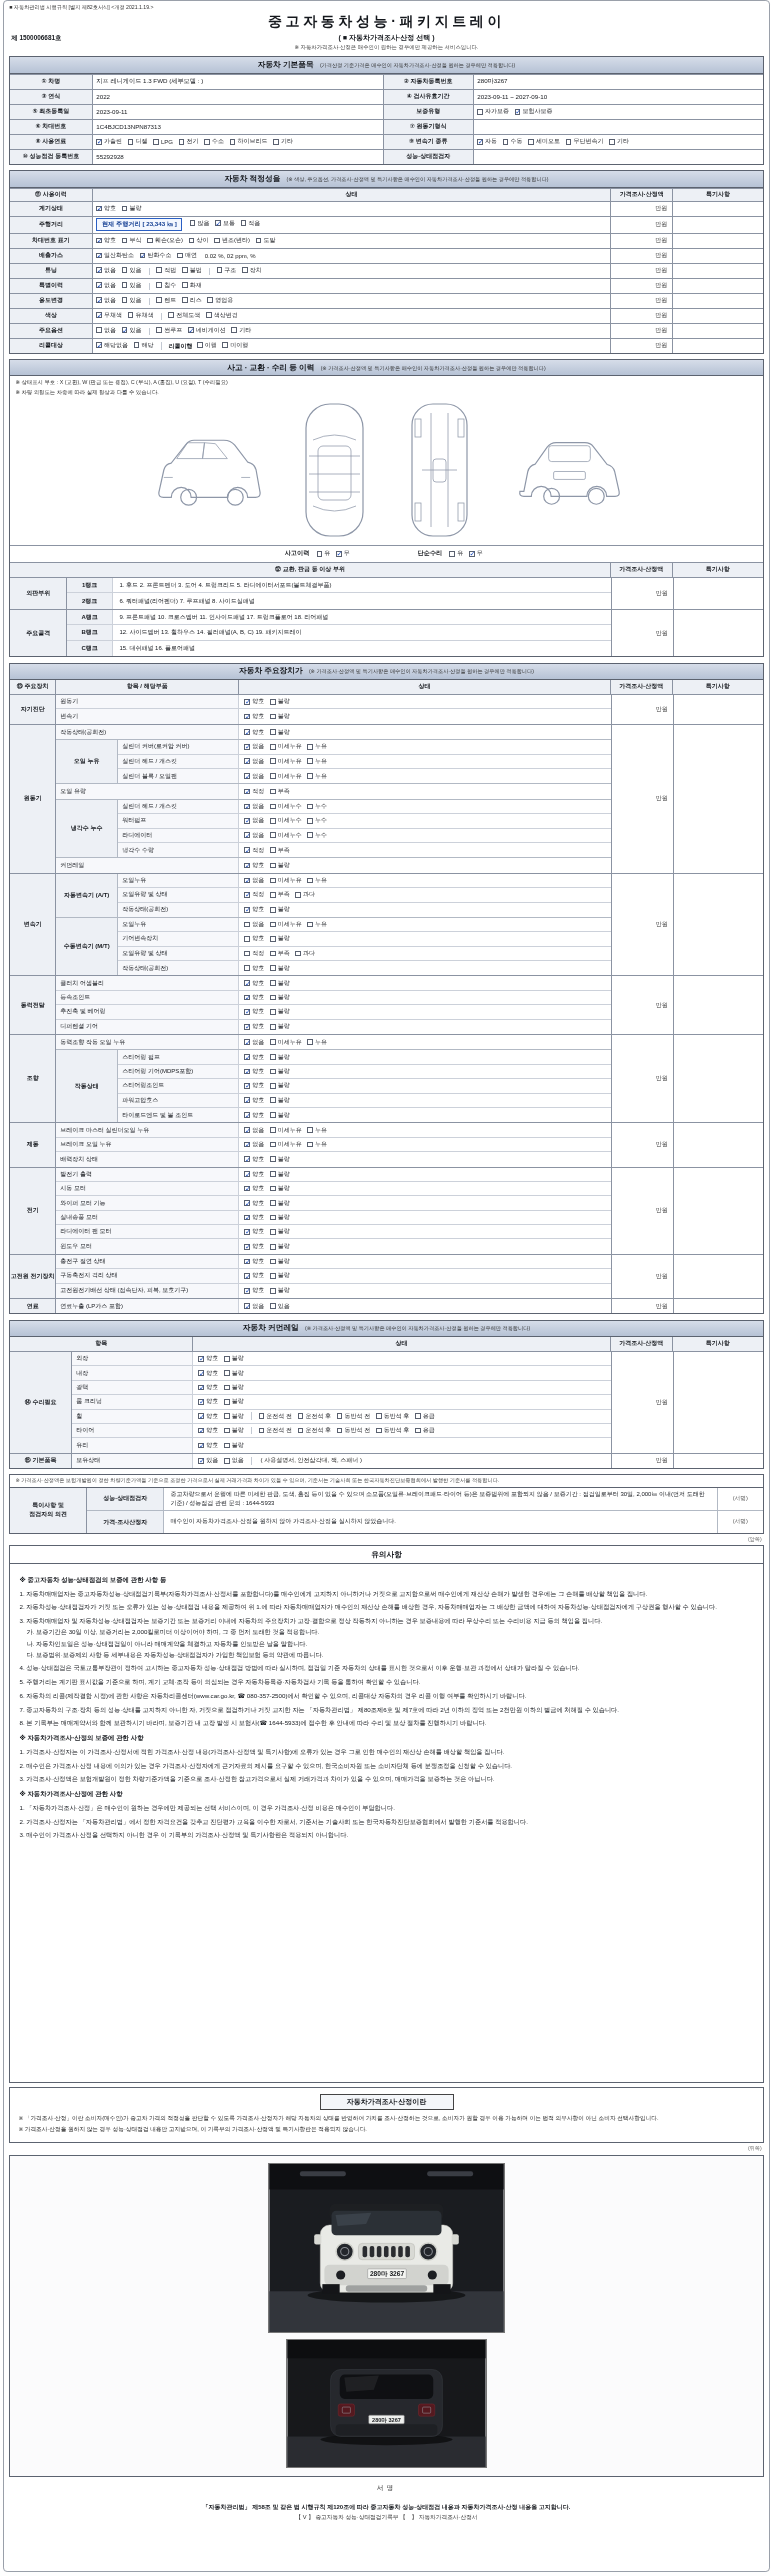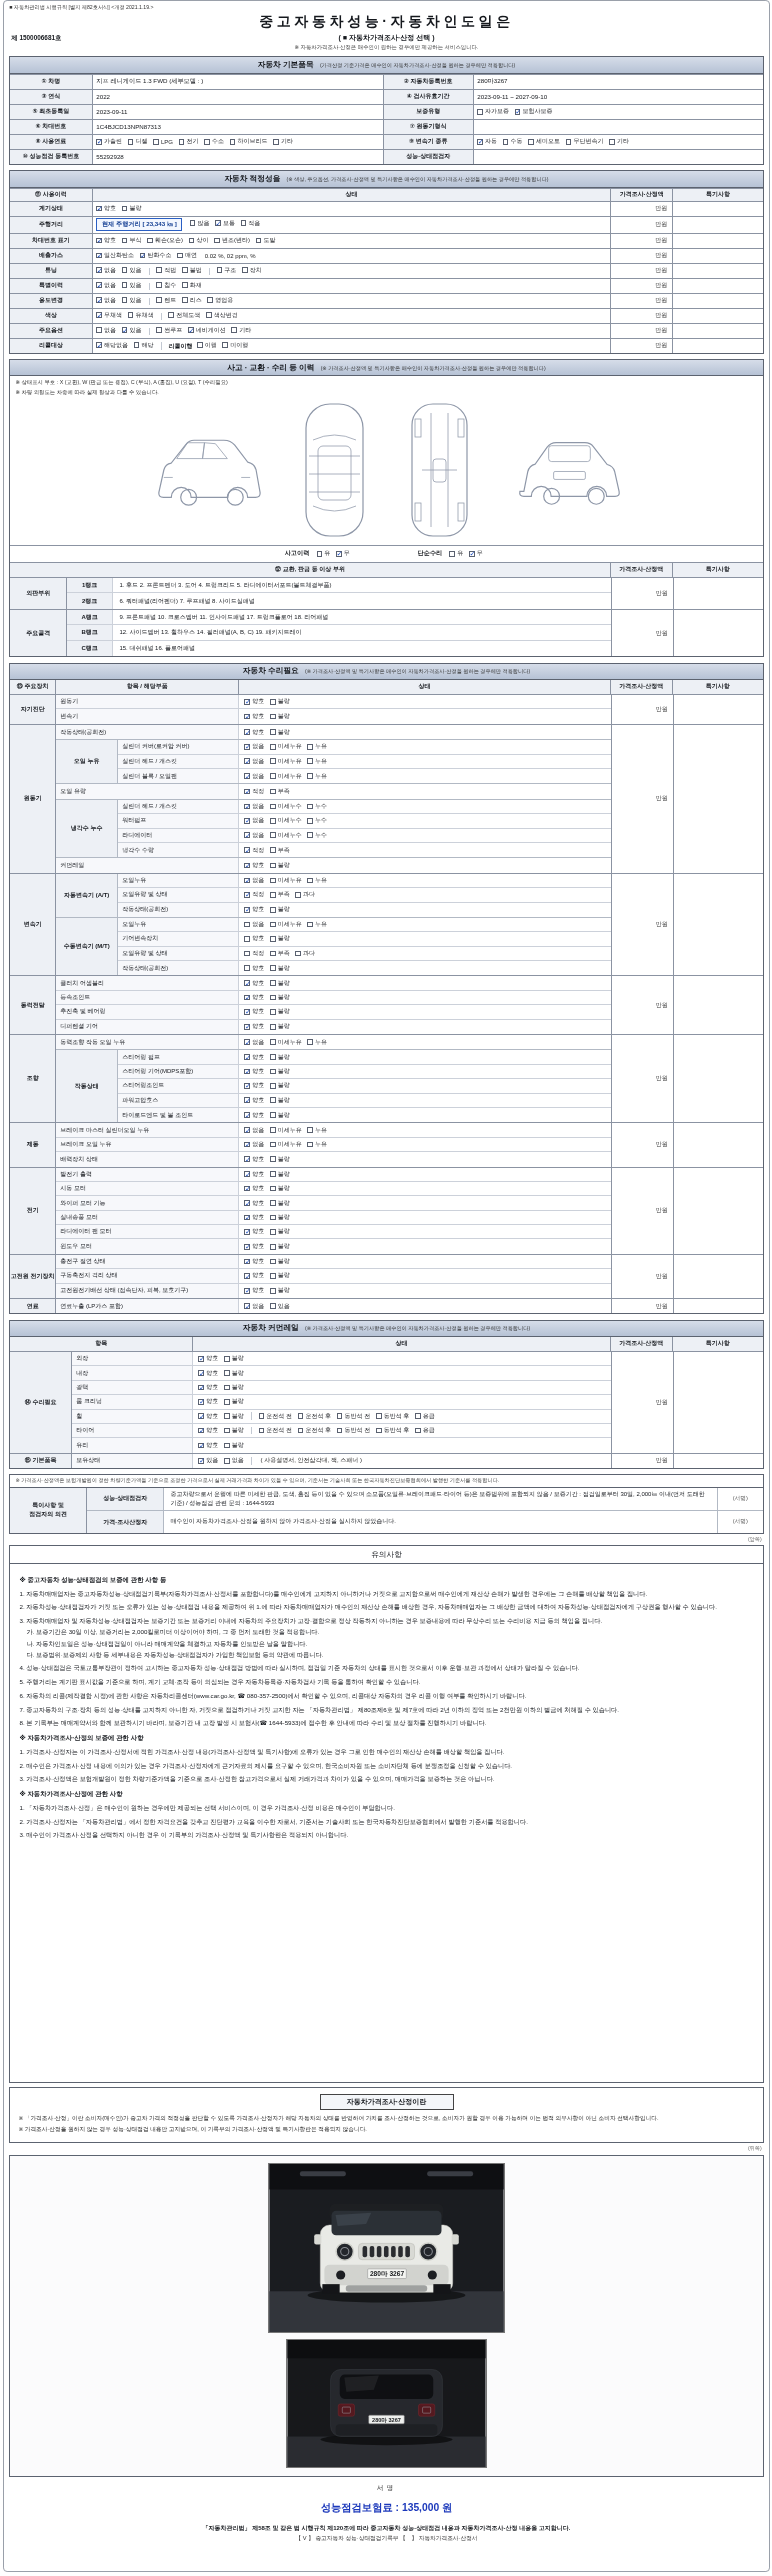--- a/index.html
+++ b/index.html
@@ -83,21 +83,21 @@
   .op-label{width:77px;flex:none;border-right:0.5px solid #8b93a2;white-space:pre-line}
   .op-rows{flex:1;display:flex;flex-direction:column}
   .op-row{display:flex;border-bottom:0.5px solid #b2b9c4;min-height:21.6px}
   .op-row:last-child{border-bottom:none}
   .op-role{width:77px;flex:none;border-right:0.5px solid #b2b9c4}
   .op-text{flex:1;display:flex;align-items:center;padding:2.1px 6.2px;font-size:6px;line-height:1.55}
   .op-sign{width:46px;flex:none;border-left:0.5px solid #b2b9c4;display:flex;align-items:center;justify-content:center;font-size:5.7px;color:#555}
   .pagemark{text-align:right;font-size:5.2px;color:#666;margin:1px 2.1px 2.1px}
   
   .nbox{border:0.8px solid #5c6370;margin-bottom:4.1px}
-  .nbox-title{text-align:center;font-size:7.7px;font-weight:normal;padding:3.6px 0;border-bottom:0.5px solid #5c6370}
+  .nbox-title{text-align:center;font-size:7.7px;font-weight:bold;padding:3.6px 0;border-bottom:0.5px solid #5c6370}
   .nbody{padding:6.2px 9.3px;min-height:518px}
   .nsec-h{font-weight:bold;font-size:6.4px;margin:5.2px 0 3.1px}
   .nitem{font-size:6.2px;line-height:1.8;margin-bottom:2.6px;white-space:pre-wrap;text-align:justify}
   .pbox{border:0.8px solid #5c6370;margin-bottom:2.1px;padding:5.2px 8.2px 6.2px}
   .pbox-title{display:block;width:134px;margin:0 auto 4.1px;text-align:center;border:0.8px solid #444;
               font-weight:bold;font-size:7px;padding:2.1px 0;background:#f4f6f9}
   .pline{font-size:5.7px;line-height:1.7;color:#222;margin-bottom:1.5px}
   
   .photo-stack{display:flex;flex-direction:column;align-items:center;gap:6.2px;padding:7.2px 0 8.2px;background:#fbfbfc}
   .photo{border:0.5px solid #777;display:block}
@@ -112,21 +112,21 @@
 </style>
 </head>
 <body>
 
 <div class="sheet">
 
   <div class="topnote">■ 자동차관리법 시행규칙 [별지 제82호서식] &lt;개정 2021.1.19.&gt;</div>
 
   <div class="titleblock">
     <div class="docno">제 1500006681호</div>
-    <div class="main-title">중고자동차성능·자동차인도일은</div>
+    <div class="main-title">중고자동차성능·패키지트레이</div>
     <div class="tsub">( ■ 자동차가격조사·산정 선택 )</div>
     <div class="tnote">※ 자동차가격조사·산정은 매수인이 원하는 경우에만 제공하는 서비스입니다.</div>
   </div>
 
   <div class="sec">
     <div class="sec-h">
       <span>자동차 기본품목</span>
       <span class="note">(가격산정 기준가격은 매수인이 자동차가격조사·산정을 원하는 경우에만 적용합니다)</span>
     </div>
     <table>
@@ -557,21 +557,21 @@
             </div>
             <div class="xg-price">만원</div>
             <div class="xg-note"></div>
           </div>
         </div>
     </div>
   </div>
 
   <div class="sec">
     <div class="sec-h">
-      <span>자동차 수리필요</span>
+      <span>자동차 주요장치가</span>
       <span class="note">(※ 가격조사·산정액 및 특기사항은 매수인이 자동차가격조사·산정을 원하는 경우에만 적용합니다)</span>
     </div>
     <div class="fxhead">
       <div class="w-name">⑬ 주요장치</div>
       <div class="w-item">항목 / 해당부품</div>
       <div class="w-state">상태</div>
       <div class="w-price">가격조사·산정액</div>
       <div class="w-note">특기사항</div>
     </div>
     <div id="detail-body">
@@ -1593,24 +1593,20 @@
         <rect x="95" y="166" width="200" height="22" rx="8" fill="#1e2024"></rect>
         <rect x="160" y="148" width="70" height="17" rx="2" fill="#eef0ee" stroke="#777"></rect>
         <text x="195" y="161" text-anchor="middle" font-size="11" font-weight="bold" fill="#17191c" font-family="Liberation Sans, sans-serif">280마 3267</text>
       </svg>
 
     </div>
   </div>
 
   <div class="signblock">
     <div class="signlabel">서명</div>
-    <div class="insurance">
-      <span>성능점검보험료 :</span>
-      <span>135,000 원</span>
-    </div>
   </div>
 
   <div class="footer">
     <div class="l1">「자동차관리법」 제58조 및 같은 법 시행규칙 제120조에 따라 중고자동차 성능·상태점검 내용과 자동차가격조사·산정 내용을 고지합니다.</div>
     <div class="l2">【 V 】 중고자동차 성능·상태점검기록부      【　】 자동차가격조사·산정서</div>
   </div>
 
 </div>
 
 

